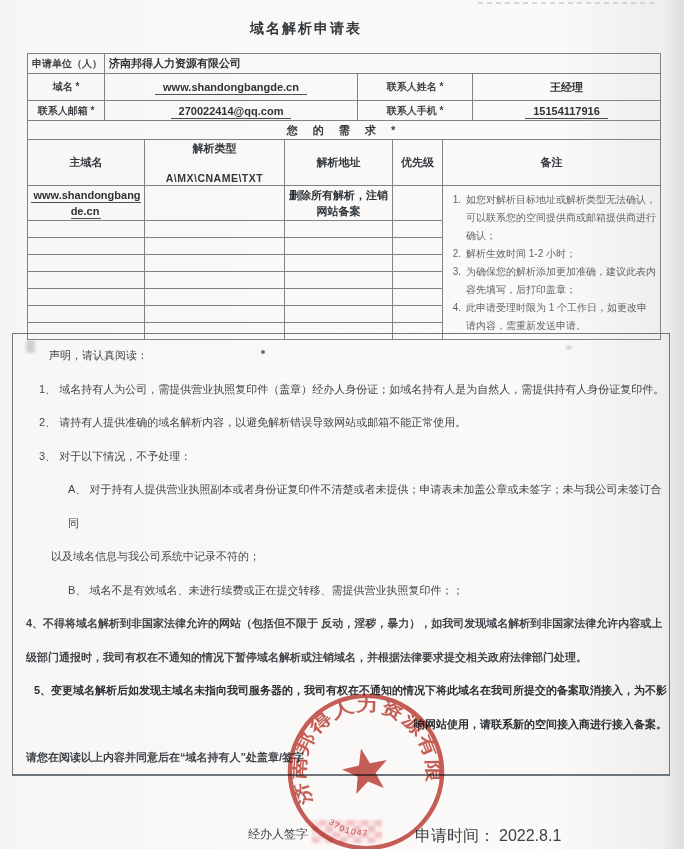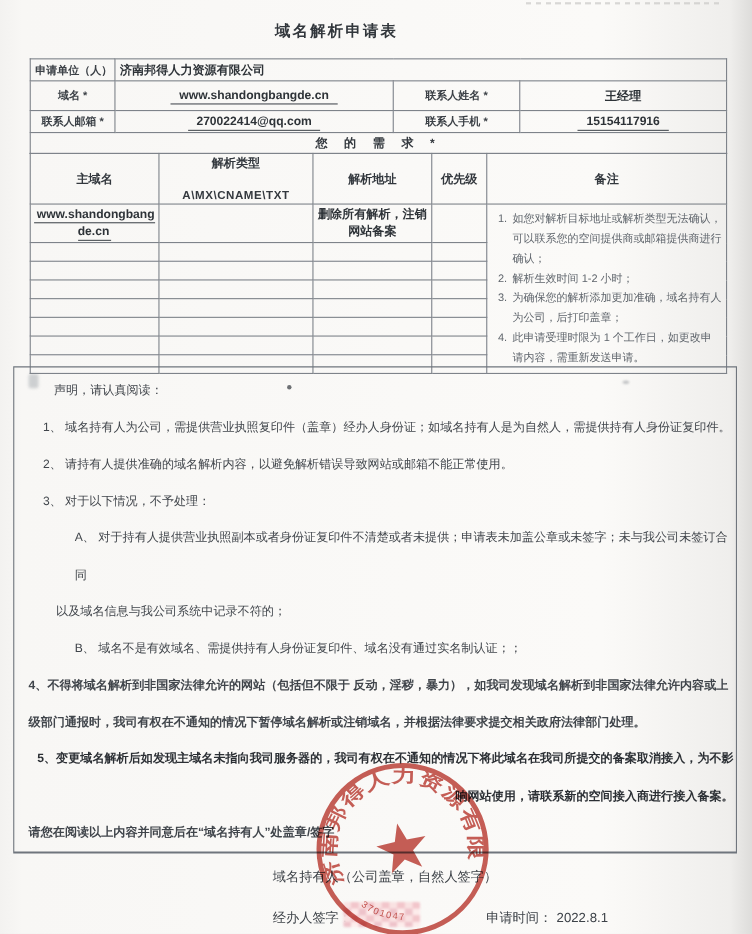--- a/index.html
+++ b/index.html
@@ -55,21 +55,21 @@
   .decl-box p { line-height:33.5px; white-space:normal; }
   .p-intro { margin-left:36px; }
   .p-num  { margin-left:26px; }
   .p-sub  { margin-left:55px; }
   .p-cont { margin-left:38px; }
   .p-wide { margin-left:13px;font-weight:bold; }
   .p-bold { font-weight:bold; color:#2b2f34;text-align:right; }
 
   .footer-holder { position:absolute; left:248px; top:789px; font-size:12px; color:#3d4248; }
   .footer-sign { position:absolute; left:248px; top:826px; font-size:12px; color:#3d4248; }
-  .footer-time { position:absolute; left:442px; top:826px; font-size:12px; color:#3d4248; }
+  .footer-time { position:absolute; left:415px; top:826px; font-size:16px; color:#3d4248; }
   .footer-time .tv { margin-left:4px; }
 
   .mosaic {
     position:absolute; left:312px; top:820px; width:70px; height:23px; border-radius:2px;
     background:conic-gradient(from 0deg,#f2c6cb 25%,#fdeceb 0 50%,#eec3ca 0 75%,#f9e2e2 0) 0 0/14px 12px;
     filter:blur(1.2px);
   }
 
   .seal {
     position:absolute; left:281px; top:687px; width:170px; height:170px;
@@ -146,21 +146,21 @@
         <div class="remark-item">
           <span class="rn">1.</span>
           <span class="rt">如您对解析目标地址或解析类型无法确认，可以联系您的空间提供商或邮箱提供商进行确认；</span>
         </div>
         <div class="remark-item">
           <span class="rn">2.</span>
           <span class="rt">解析生效时间 1-2 小时；</span>
         </div>
         <div class="remark-item">
           <span class="rn">3.</span>
-          <span class="rt">为确保您的解析添加更加准确，域名持有人为公司，后打印盖章；</span>
+          <span class="rt">为确保您的解析添加更加准确，建议此表内容先填写，后打印盖章；</span>
         </div>
         <div class="remark-item">
           <span class="rn">4.</span>
           <span class="rt">此申请受理时限为 1 个工作日，如更改申请内容，需重新发送申请。</span>
         </div>
       </td>
     </tr>
     <tr style="height:17px">
           <td></td>
           <td></td>
@@ -206,27 +206,26 @@
   </tbody>
     </table>
 
   <div class="decl-box">
     <p class="p-intro">声明，请认真阅读：</p>
     <p class="p-num">1、 域名持有人为公司，需提供营业执照复印件（盖章）经办人身份证；如域名持有人是为自然人，需提供持有人身份证复印件。</p>
     <p class="p-num">2、 请持有人提供准确的域名解析内容，以避免解析错误导致网站或邮箱不能正常使用。</p>
     <p class="p-num">3、 对于以下情况，不予处理：</p>
     <p class="p-sub">A、 对于持有人提供营业执照副本或者身份证复印件不清楚或者未提供；申请表未加盖公章或未签字；未与我公司未签订合同</p>
     <p class="p-cont">以及域名信息与我公司系统中记录不符的；</p>
-    <p class="p-sub">B、 域名不是有效域名、需提供持有人身份证复印件、域名没有通过实名制认证；；</p>
+    <p class="p-sub">B、 域名不是有效域名、未进行续费或正在提交转移、需提供营业执照复印件；；</p>
     <p class="p-wide">4、不得将域名解析到非国家法律允许的网站（包括但不限于 反动，淫秽，暴力），如我司发现域名解析到非国家法律允许内容或上级部门通报时，我司有权在不通知的情况下暂停域名解析或注销域名，并根据法律要求提交相关政府法律部门处理。</p>
     <p class="p-wide p-bold">5、变更域名解析后如发现主域名未指向我司服务器的，我司有权在不通知的情况下将此域名在我司所提交的备案取消接入，为不影响网站使用，请联系新的空间接入商进行接入备案。</p>
     <p class="p-wide">请您在阅读以上内容并同意后在“域名持有人”处盖章/签字</p>
   </div>
 
-  <div class="footer-holder">域名持有人（公司盖章，自然人签字）</div>
   <div class="footer-sign">经办人签字：</div>
   <div class="mosaic"></div>
   <div class="footer-time">
     <span>申请时间：</span><span class="tv">2022.8.1</span>
   </div>
 
   <svg class="seal" viewBox="0 0 170 170">
     <defs>
       <path id="arcTop" d="M 26.7 102.8 A 61 61 0 1 1 143.3 102.8" fill="none"></path>
       <path id="arcBottom" d="M 34.6 124.4 A 64 64 0 0 0 135.4 124.4" fill="none"></path>

